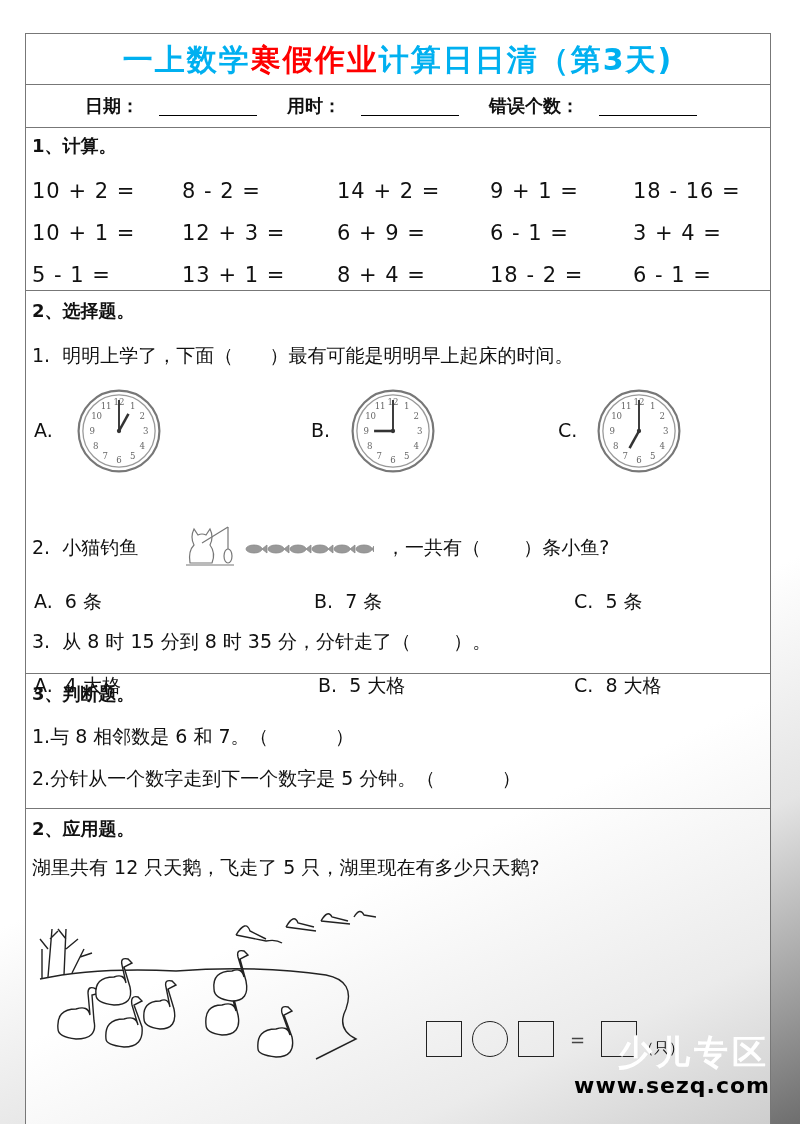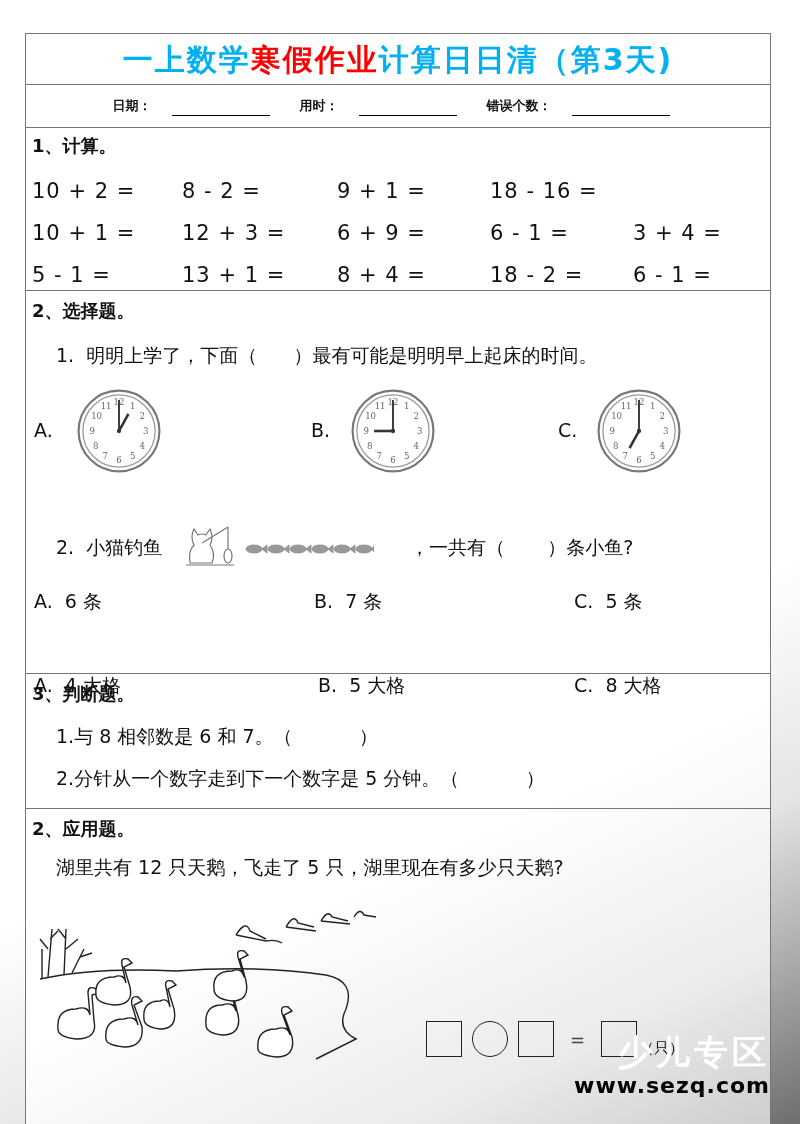--- a/index.html
+++ b/index.html
@@ -17,31 +17,31 @@
   .sheet {
     position: absolute; left: 25px; top: 33px; width: 746px; height: 1096px;
     border: 1.5px solid #777; box-sizing: border-box; z-index: 1;
     background: linear-gradient(155deg, rgba(255,255,255,1) 0%, rgba(255,255,255,1) 70%, rgba(235,235,235,1) 88%, rgba(205,205,205,1) 100%);
     text-decoration: underline;
   }
   .row { position: absolute; left: 0; right: 0; border-bottom: 1.5px solid #777; box-sizing: border-box; }
   .title-row { top: 0; height: 51px; text-align: center; }
   .title { font-size: 30px; font-weight: bold; line-height: 51px; letter-spacing: 2px; color: #00b0f0; }
   .title .red { color: #ff0000; }
-  .info-row { top: 51px; height: 43px; display: flex; justify-content: center; align-items: center; font-size: 13px; font-weight: bold; gap: 16px; }
+  .info-row { top: 51px; height: 43px; display: flex; justify-content: center; align-items: center; font-size: 18px; font-weight: bold; gap: 16px; }
   .info-row .blank { display: inline-block; width: 98px; border-bottom: 1.5px solid #000; height: 18px; margin: 0 14px 0 4px; }
   .sec1 { top: 94px; height: 163px; }
   .sec2 { top: 257px; height: 383px; }
   .sec3 { top: 640px; height: 135px; }
   .sec4 { top: 775px; height: 268px; border-bottom: none; }
   .sec-title { position: absolute; left: 6px; font-size: 18px; font-weight: bold; }
   .calc-grid { position: absolute; left: 6px; top: 42px; width: 740px; }
   .calc-row { display: grid; grid-template-columns: 150px 155px 153px 143px 140px; height: 42px; align-items: center; font-size: 21px; letter-spacing: 1px; }
   .calc-row span { white-space: pre; }
-  .q { position: absolute; left: 6px; font-size: 19px; white-space: pre; margin-left: 24px; }
+  .q { position: absolute; left: 6px; font-size: 19px; white-space: pre; }
   .opt { position: absolute; font-size: 19px; white-space: pre; }
   .clock { position: absolute; width: 86px; height: 86px; }
   .fishline { position: absolute; left: 158px; top: 232px; width: 190px; height: 46px; }
   .answer-area { position: absolute; left: 400px; top: 210px; height: 40px; display: flex; align-items: center; gap: 10px; }
   .box { width: 36px; height: 36px; border: 1.5px solid #222; box-sizing: border-box; background: transparent; }
   .circ { width: 36px; height: 36px; border: 1.5px solid #222; border-radius: 50%; box-sizing: border-box; }
   .eq { font-size: 18px; color: #444; margin: 0 6px; }
   .unit { font-size: 15px; margin-left: -8px; margin-top: 18px; }
   .swan-img { position: absolute; left: 10px; top: 100px; width: 340px; height: 165px; }
   .watermark { position: absolute; right: 30px; top: 1032px; z-index: 3; text-align: right; color: #ffffff; }
@@ -67,20 +67,21 @@
     <span>错误个数：</span>
     <span class="blank"></span>
   </div>
 
   <div class="row sec1">
     <div class="sec-title" style="top:6px">1、计算。</div>
     <div class="calc-grid">
       <div class="calc-row">
         <span>10 + 2 =</span>
         <span>8 - 2 =</span>
+        <span>14 + 2 =</span>
         <span>9 + 1 =</span>
         <span>18 - 16 =</span>
       </div>
       <div class="calc-row">
         <span>10 + 1 =</span>
         <span>12 + 3 =</span>
         <span>6 + 9 =</span>
         <span>6 - 1 =</span>
         <span>3 + 4 =</span>
       </div>
@@ -190,20 +191,21 @@
         <ellipse cx="180" cy="26" rx="8" ry="4"></ellipse>
           <path d="M188 26 L190 23 L190 29 Z"></path>
       </g>
     </svg>
     <div class="q" style="left:360px; top:244px">，一共有（       ）条小鱼?</div>
 
     <div class="opt" style="left:8px; top:298px">A.  6 条</div>
     <div class="opt" style="left:288px; top:298px">B.  7 条</div>
     <div class="opt" style="left:548px; top:298px">C.  5 条</div>
 
+    <div class="q" style="top:338px">3.  从 8 时 15 分到 8 时 35 分，分针走了（       ）。</div>
     <div class="opt" style="left:8px; top:382px">A.  4 大格</div>
     <div class="opt" style="left:292px; top:382px">B.  5 大格</div>
     <div class="opt" style="left:548px; top:382px">C.  8 大格</div>
   </div>
 
   <div class="row sec3">
     <div class="sec-title" style="top:8px">3、判断题。</div>
     <div class="q" style="top:50px">1.与 8 相邻数是 6 和 7。（           ）</div>
     <div class="q" style="top:92px">2.分针从一个数字走到下一个数字是 5 分钟。（           ）</div>
   </div>

